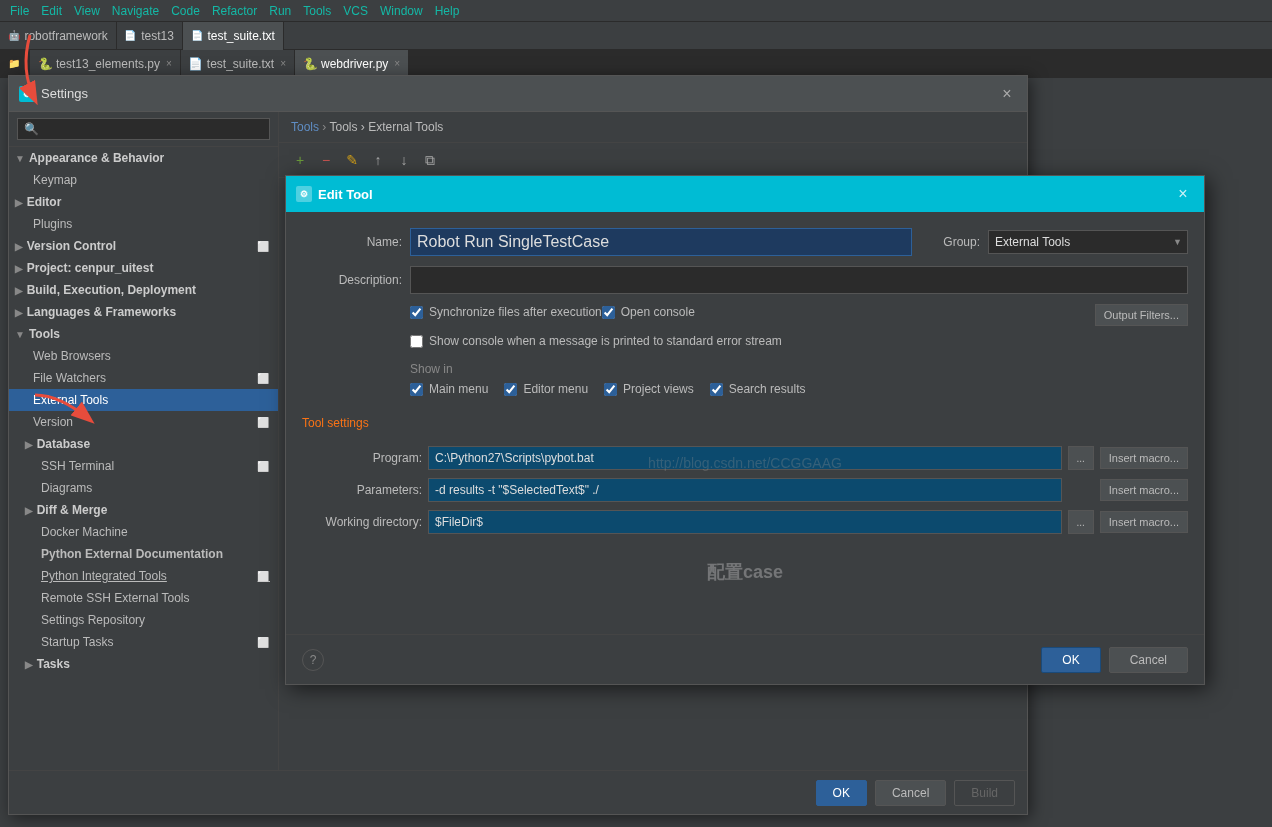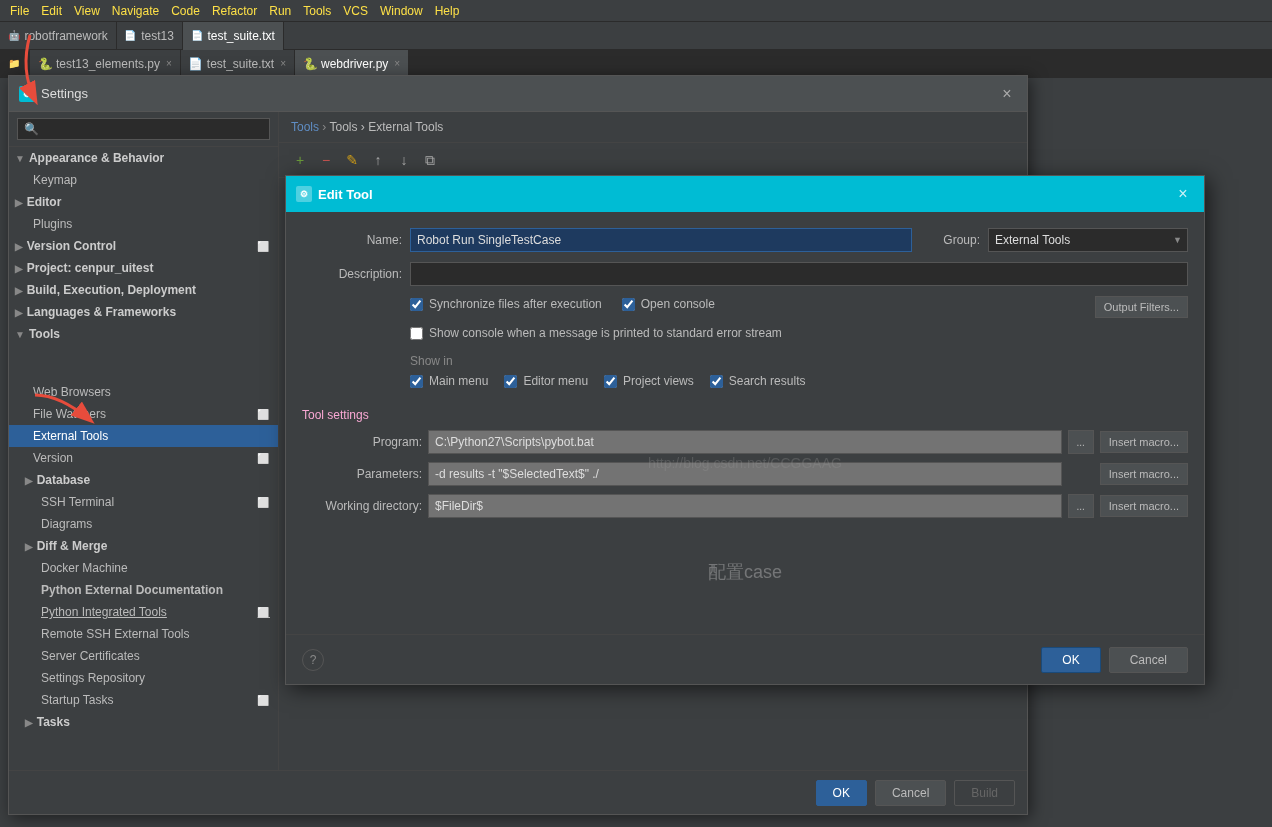--- a/index.html
+++ b/index.html
@@ -26,21 +26,21 @@
       position: absolute;
       top: 0; left: 0; right: 0;
       height: 22px;
       background: #3c3f41;
       display: flex;
       align-items: center;
       padding: 0 4px;
       border-bottom: 1px solid #2b2b2b;
     }
     .menu-bar span {
-      color: #fde047;
+      color: #14b8a6;
       font-size: 12px;
       padding: 0 6px;
       cursor: pointer;
     }
 
     
     .tab-bar {
       position: absolute;
       top: 22px; left: 0; right: 0;
       height: 28px;
@@ -286,21 +286,21 @@
       width: 100px;
       flex-shrink: 0;
       text-align: right;
     }
     .form-input {
       flex: 1;
       background: #2b2b2b;
       border: 1px solid #555;
       color: #ddd;
       padding: 4px 6px;
-      font-size: 12px;
+      font-size: 16px;
       outline: none;
     }
     .form-input.highlighted {
       border-color: #2d6099;
       background: #1e3a5f;
     }
 
     .group-select {
       width: 200px;
       background: #2b2b2b;
@@ -358,40 +358,40 @@
     .show-in-options {
       display: flex;
       gap: 16px;
       margin-left: 108px;
     }
 
     .tool-settings-section {
       margin-top: 8px;
     }
     .tool-settings-title {
-      color: #f9a8d4;
-      font-size: 12px;
-      margin-bottom: 8px;
+      color: #f97316;
+      font-size: 12px;
+      margin-bottom: 16px;
     }
     .tool-settings-row {
       display: flex;
       align-items: center;
       margin-bottom: 8px;
       gap: 6px;
     }
     .tool-settings-label {
       color: #bbb;
       font-size: 12px;
       width: 120px;
       text-align: right;
       flex-shrink: 0;
     }
     .tool-settings-input {
       flex: 1;
-      background: #737373;
+      background: #0c4a6e;
       border: 1px solid #555;
       color: #ddd;
       padding: 4px 6px;
       font-size: 12px;
       outline: none;
     }
     .browse-btn {
       width: 26px; height: 24px;
       background: #4c5052;
       border: 1px solid #555;
@@ -554,21 +554,21 @@
         <span>Build, Execution, Deployment</span>
       </div>
       <div class="sidebar-item group" style="padding-left:6px;">
         <span class="arrow">▶</span>
         <span>Languages &amp; Frameworks</span>
       </div>
       <div class="sidebar-item group" style="padding-left:6px;">
         <span class="arrow">▼</span>
         <span>Tools</span>
       </div>
-      <div class="sidebar-item" style="padding-left:24px;margin-top:36px;">
+      <div class="sidebar-item" style="padding-left:24px;">
         <span>Web Browsers</span>
       </div>
       <div class="sidebar-item" style="padding-left:24px;">
         <span>File Watchers</span>
         <span class="icon-indicator">⬜</span>
       </div>
       <div class="sidebar-item active" style="padding-left:24px;">
         <span>External Tools</span>
       </div>
       <div class="sidebar-item" style="padding-left:24px;">
@@ -595,23 +595,20 @@
       </div>
       <div class="sidebar-item" style="padding-left:32px;font-weight:bold;">
         <span>Python External Documentation</span>
       </div>
       <div class="sidebar-item" style="padding-left:32px;text-decoration:underline;">
         <span>Python Integrated Tools</span>
         <span class="icon-indicator">⬜</span>
       </div>
       <div class="sidebar-item" style="padding-left:32px;">
         <span>Remote SSH External Tools</span>
-      </div>
-      <div class="sidebar-item" style="padding-left:32px;">
-        <span>Server Certificates</span>
       </div>
       <div class="sidebar-item" style="padding-left:32px;">
         <span>Settings Repository</span>
       </div>
       <div class="sidebar-item" style="padding-left:32px;">
         <span>Startup Tasks</span>
         <span class="icon-indicator">⬜</span>
       </div>
       <div class="sidebar-item group" style="padding-left:16px;">
         <span class="arrow">▶</span>
@@ -672,21 +669,21 @@
       </div>
     </div>
 
     <div class="form-row">
       <div class="form-label">Description:</div>
       <input type="text" class="form-input" style="flex: 1 1 0%;">
     </div>
 
     <div class="options-section">
       <div style="display:flex; align-items:center; justify-content:space-between; margin-bottom:8px;">
-        <div style="display:flex; align-items:center; gap:20px;">
+        <div style="display:flex; align-items:center; ">
           <div class="checkbox-row">
             <input type="checkbox" checked="" style="">
             <span class="checkbox-label">Synchronize files after execution</span>
           </div>
           <div class="checkbox-row">
             <input type="checkbox" checked="" style="">
             <span class="checkbox-label">Open console</span>
           </div>
         </div>
         <button class="insert-macro-btn">Output Filters...</button>
@@ -740,21 +737,21 @@
         <div class="tool-settings-label">Working directory:</div>
         <input type="text" class="tool-settings-input" value="$FileDir$" style="">
         <button class="browse-btn">...</button>
         <button class="insert-macro-btn">Insert macro...</button>
       </div>
     </div>
 
     <div class="watermark">http://blog.csdn.net/CCGGAAG</div>
   </div>
 
-  <div style="position:absolute; bottom:100px; left:50%; transform:translateX(-50%); font-size:18px; color:rgba(200,200,200,0.4); font-weight:normal; pointer-events:none;text-align:right;">配置case</div>
+  <div style="position:absolute; bottom:100px; left:50%; transform:translateX(-50%); font-size:18px; color:rgba(200,200,200,0.4); font-weight:bold; pointer-events:none;text-align:right;">配置case</div>
 
   <div class="edit-tool-footer">
     <div class="help-icon">?</div>
     <div class="dialog-buttons">
       <button class="dialog-btn ok">OK</button>
       <button class="dialog-btn cancel">Cancel</button>
     </div>
   </div>
 </div>
 

